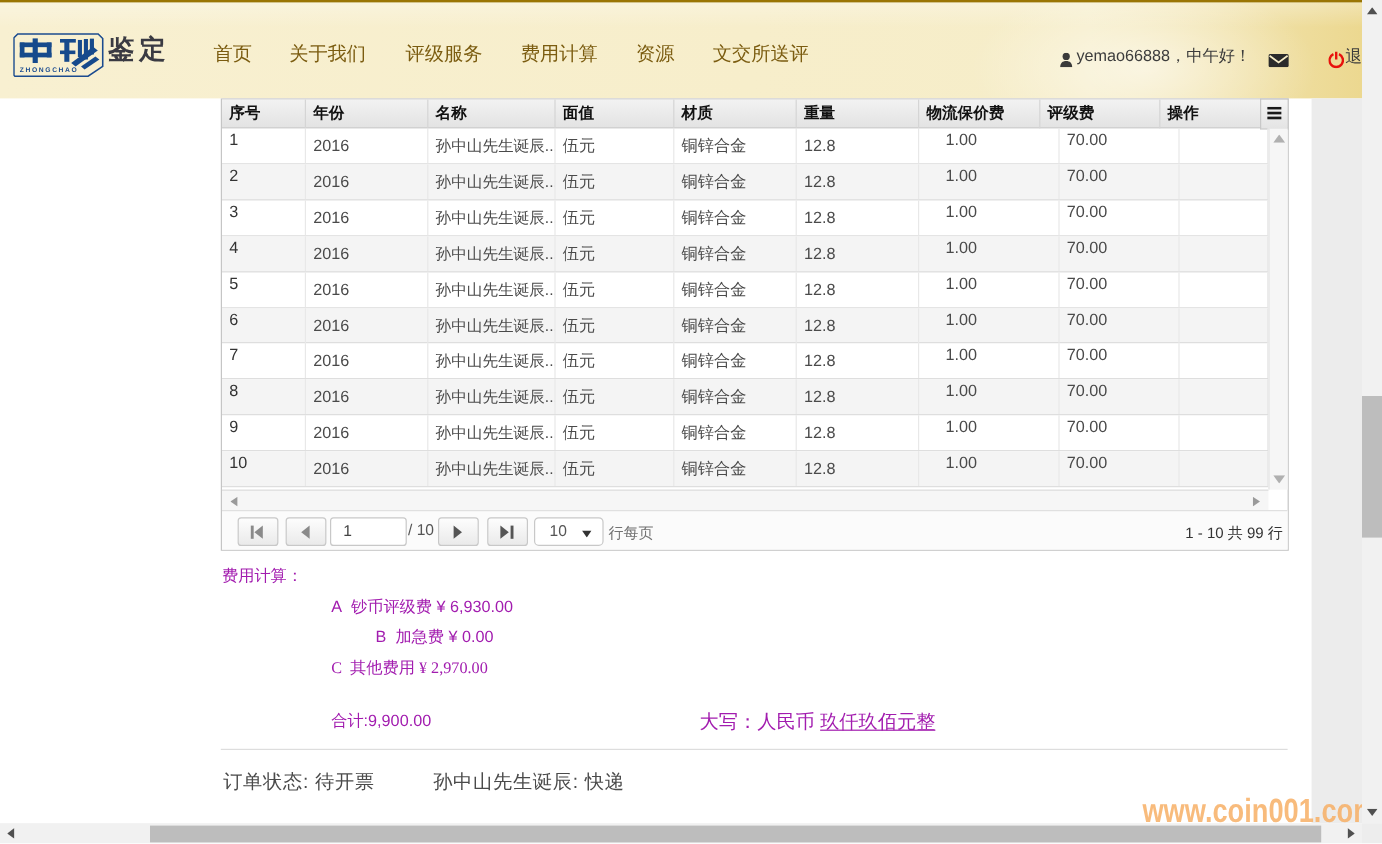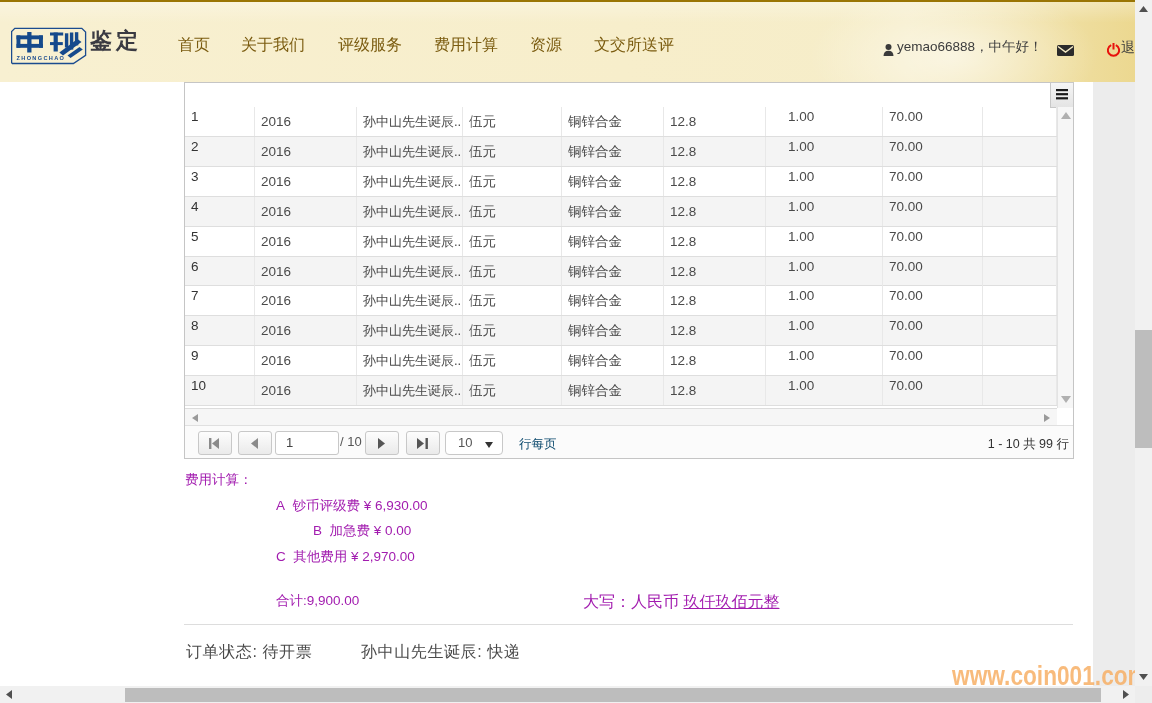--- a/index.html
+++ b/index.html
@@ -111,20 +111,31 @@
     <svg id="pwr" width="13" height="14" viewBox="0 0 13 14">
       <path d="M4.2,2.1 A5.6,5.6 0 1 0 8.8,2.1" fill="none" stroke="#e8120c" stroke-width="2"></path>
       <line x1="6.5" y1="0" x2="6.5" y2="6.5" stroke="#e8120c" stroke-width="2"></line>
     </svg>
     <div id="tui">退</div>
   </div>
 
   <div id="grayR"></div>
 
   <div id="grid">
+    <div id="ghead">
+      <div class="hc" style="left:0;width:70px;">序号</div>
+      <div class="hc" style="left:70px;width:102px;">年份</div>
+      <div class="hc" style="left:172px;width:106px;">名称</div>
+      <div class="hc" style="left:278px;width:99px;">面值</div>
+      <div class="hc" style="left:377px;width:102px;">材质</div>
+      <div class="hc" style="left:479px;width:102px;">重量</div>
+      <div class="hc" style="left:581px;width:101px;">物流保价费</div>
+      <div class="hc" style="left:682px;width:100px;">评级费</div>
+      <div class="hc" style="left:782px;width:84px;border-right:none;">操作</div>
+    </div>
     <div id="gmenu">
       <svg style="position:absolute;left:5px;top:6px;" width="12" height="11" viewBox="0 0 12 11">
         <rect x="0" y="0" width="12" height="2.2" fill="#1a1a1a"></rect>
         <rect x="0" y="4.1" width="12" height="2.2" fill="#1a1a1a"></rect>
         <rect x="0" y="8.2" width="12" height="2.2" fill="#1a1a1a"></rect>
       </svg>
     </div>
     <div id="gbody">
       <div class="row" style="top:0px;height:30px;">
           <div class="c cseq" style="left:0px;width:70px;">1</div>
@@ -277,29 +288,29 @@
           <polygon points="1,1 1,12 8,6.5" fill="#555"></polygon>
             <rect x="9.5" y="1" width="2.4" height="11" fill="#555"></rect>
         </svg>
       </div>
       <div id="pgsel">
           <span style="position:absolute;left:12px;">10</span>
         <svg style="position:absolute;right:9px;top:10px;" width="8" height="6">
             <polygon points="0,0 8,0 4,6" fill="#333"></polygon>
           </svg>
       </div>
-      <span style="position:absolute;left:322px;top:10px;font-size:12.5px;color:#0c4a6e;margin-left:12px;">行每页</span>
+      <span style="position:absolute;left:322px;top:10px;font-size:12.5px;color:#737373;">行每页</span>
       <div id="pgright">1 - 10 共 99 行</div>
     </div>
   </div>
 
   <div class="t13" style="left:185px;top:471px;">费用计算：</div>
   <div class="t13" style="left:276px;top:497px;">A&nbsp; 钞币评级费 ¥ 6,930.00</div>
   <div class="t13" style="left:276px;top:522px;margin-left:37px;">B&nbsp; 加急费 ¥ 0.00</div>
-  <div class="t13" style="left:276px;top:548px;">C&nbsp; 其他费用 ¥ 2,970.00</div>
+  <div class="t13" style="left:276px;top:548px;font-family:Liberation Serif, serif;">C&nbsp; 其他费用 ¥ 2,970.00</div>
   <div class="t13" style="left:276px;top:592px;">合计:9,900.00</div>
   <div class="t13" style="left:583px;top:592px;font-size:16px;">大写：人民币 <span style="text-decoration:underline;">玖仟玖佰元整</span></div>
   <div id="divider"></div>
   <div class="t15" style="left:186px;top:642px;">订单状态: 待开票</div>
   <div class="t15" style="left:361px;top:642px;">孙中山先生诞辰: 快递</div>
 
   <div id="wm">www.coin001.com</div>
 
   <div id="vsb">
     <div id="vthumb"></div>

